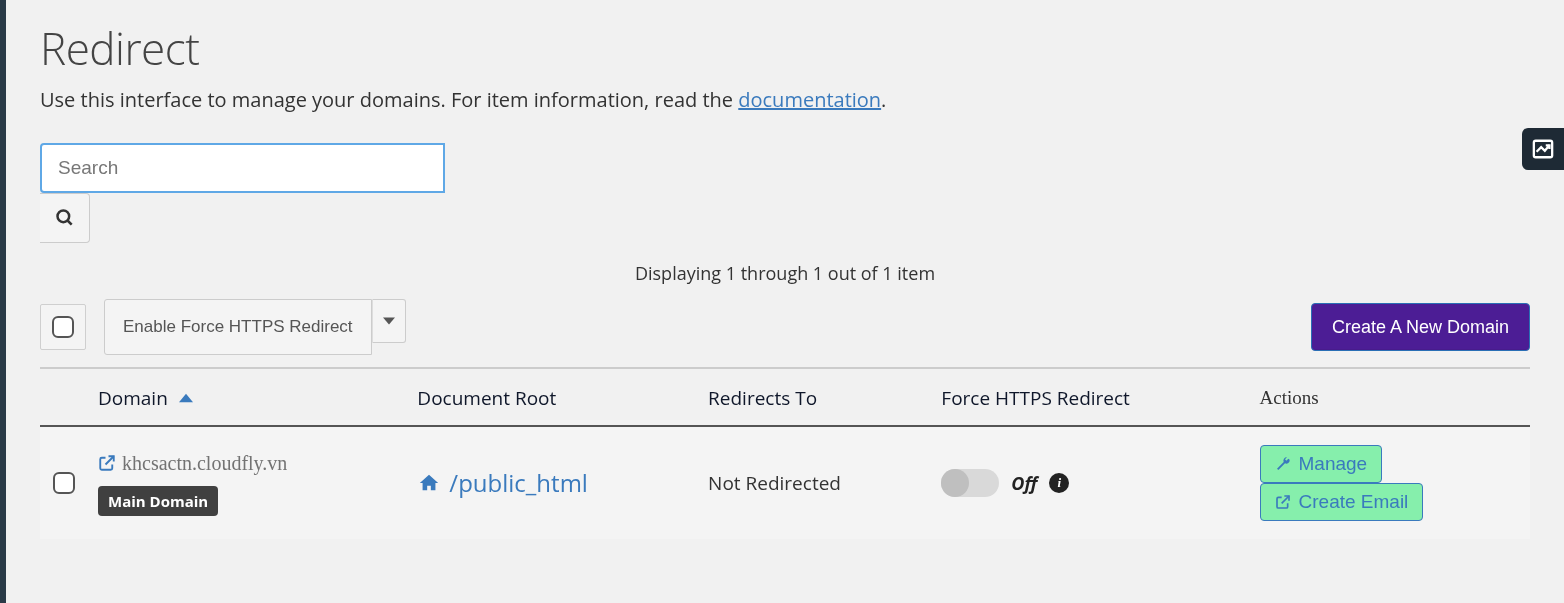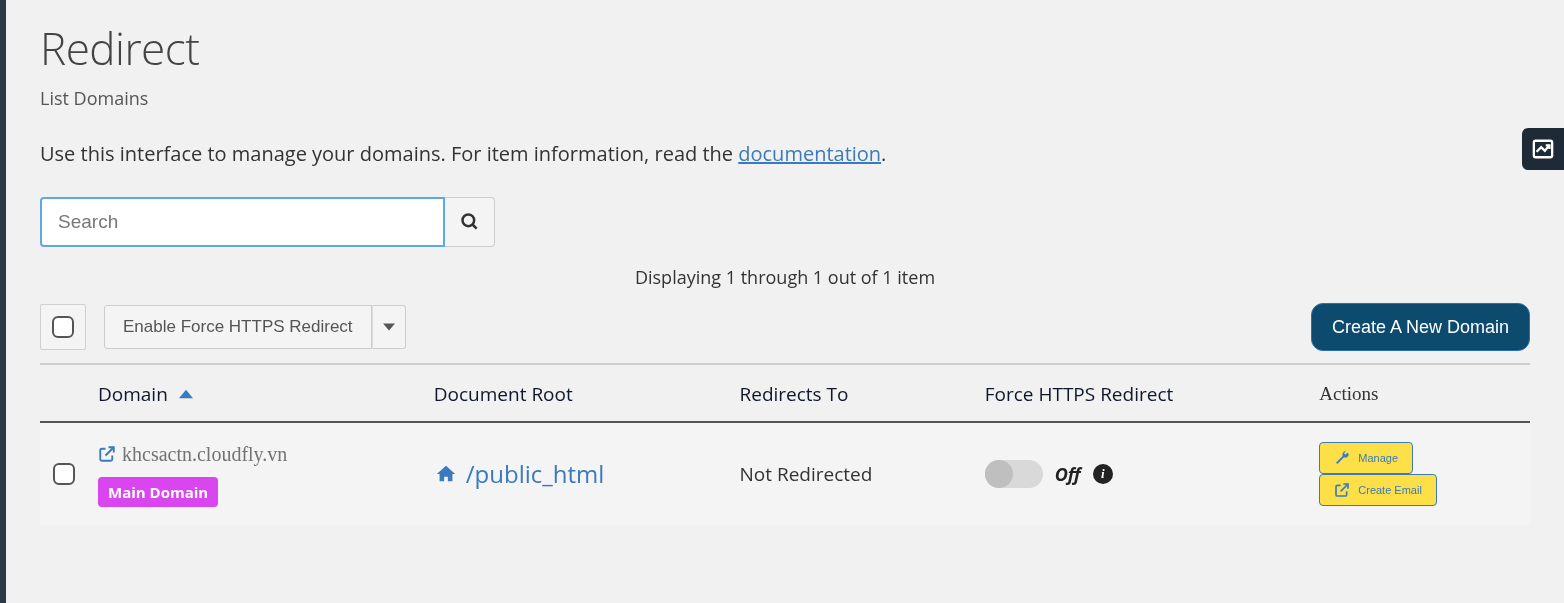--- a/index.html
+++ b/index.html
@@ -3,61 +3,60 @@
 <meta charset="utf-8">
 <style>
   * { box-sizing: border-box; }
   html, body { margin:0; padding:0; background:#f1f1f1; font-family:"Open Sans","Helvetica Neue",Arial,sans-serif; color:#333; }
   .page { border-left:6px solid #2a3a47; min-height:603px; position:relative; }
   .container { padding:18px 34px 40px 34px; }
   h1 { font-size:44px; font-weight:300; margin:0 0 8px 0; color:#444; letter-spacing:-0.5px; }
   .subhead { font-size:18px; color:#555; margin-bottom:30px; }
   .intro { font-size:20px; color:#333; margin-bottom:30px; }
   .intro a { color:#3a7abd; }
-  .search-row { display:flex; margin-bottom:18px; }
+  .search-row { display:flex; margin-bottom:18px;flex-direction:column; }
   .search-input { width:405px; height:50px; border:2px solid #5fa8e6; border-radius:4px 0 0 4px; padding:0 16px; font-size:19px; outline:none; }
   .search-input::placeholder { color:#777; }
   .search-btn { width:50px; height:50px; border:1px solid #ccc; border-left:none; background:#f4f4f4; border-radius:0 4px 4px 0; display:flex; align-items:center; justify-content:center; cursor:pointer; color:#444; }
   .count-row { text-align:center; font-size:18px; color:#333; margin-bottom:14px; }
   .toolbar-row { display:flex; align-items:center; justify-content:space-between; border-bottom:2px solid #ccc; padding-bottom:12px; }
   .toolbar-left { display:flex; align-items:center; gap:18px; }
   .select-all-box { width:46px; height:46px; border:1px solid #cfcfcf; background:#f4f4f4; display:flex; align-items:center; justify-content:center; border-radius:2px; }
   .chk { width:22px; height:22px; border:2px solid #555; border-radius:6px; background:#fff; }
   .enable-group { display:flex; }
-  .enable-btn { height:44px; padding:0 18px; border:1px solid #ccc; background:#f4f4f4; color:#555; font-size:17px; border-radius:3px 0 0 3px; display:flex; align-items:center; cursor:default; }
+  .enable-btn { height:56px; padding:0 18px; border:1px solid #ccc; background:#f4f4f4; color:#555; font-size:17px; border-radius:3px 0 0 3px; display:flex; align-items:center; cursor:default; }
   .enable-caret { width:34px; height:44px; border:1px solid #ccc; border-left:1px solid #ddd; background:#f4f4f4; border-radius:0 3px 3px 0; display:flex; align-items:center; justify-content:center; cursor:pointer; color:#555; }
-  .create-btn { background:#0c4a6e; color:#fff; border:1px solid #2a6fb5; border-radius:12px; height:48px; padding:2px 20px; font-size:18px; cursor:pointer; box-shadow:inset 0 -1px 0 rgba(0,0,0,0.06); }
+  .create-btn { background:#4c1d95; color:#fff; border:1px solid #2a6fb5; border-radius:4px; height:48px; padding:2px 20px; font-size:18px; cursor:pointer; box-shadow:inset 0 -1px 0 rgba(0,0,0,0.06); }
   table { width:100%; border-collapse:collapse; margin-top:0; }
   thead th { text-align:left; font-weight:400; font-size:19px; color:#0f172a; padding:16px 10px 14px 10px; border-bottom:2px solid #555; }
   thead th.actions { color:#333;font-family:Liberation Serif, serif; }
   tbody td { padding:18px 10px; background:#f4f4f4; vertical-align:middle; font-size:19px; }
   tbody tr td:first-child { width:48px; text-align:center; }
   .domlink { color:#737373; text-decoration:none; font-size:20px;font-family:Liberation Serif, serif; }
-  .badge { display:inline-block; background:#d946ef; color:#fff; font-weight:700; font-size:15px; padding:5px 10px; border-radius:4px; margin-top:10px; }
+  .badge { display:inline-block; background:#404040; color:#fff; font-weight:700; font-size:15px; padding:5px 10px; border-radius:4px; margin-top:10px; }
   .doclink { color:#3a7abd; text-decoration:none; display:inline-flex; align-items:center; gap:8px; font-size:24px; }
   .not-redir { color:#333; }
   .toggle-wrap { display:flex; align-items:center; gap:12px; }
   .toggle { width:58px; height:28px; background:#d9d9d9; border-radius:14px; position:relative; }
   .toggle .knob { position:absolute; width:28px; height:28px; background:#bfbfbf; border-radius:50%; left:0; top:0; }
   .toggle-label { font-weight:700; font-style:italic; color:#222; font-size:18px; }
   .info-ic { width:20px; height:20px; background:#222; color:#fff; border-radius:50%; display:inline-flex; align-items:center; justify-content:center; font-size:13px; font-weight:700; font-style:italic; font-family:Georgia,serif; }
   .act-col { white-space:nowrap; }
-  .act-btn { display:inline-flex; align-items:center; gap:8px; border:1px solid #3a7abd; color:#3a7abd; background:#fde047; border-radius:4px; padding:7px 14px; font-size:11px; cursor:pointer; margin-bottom:10px; }
+  .act-btn { display:inline-flex; align-items:center; gap:8px; border:1px solid #3a7abd; color:#3a7abd; background:#86efac; border-radius:4px; padding:7px 14px; font-size:19px; cursor:pointer; margin-bottom:10px; }
   .act-btn:last-child { margin-bottom:0; }
   .sort-ic { margin-left:6px; }
   .float-tab { position:absolute; right:0; top:128px; width:42px; height:42px; background:#1e2a35; border-radius:6px 0 0 6px; display:flex; align-items:center; justify-content:center; color:#fff; }
   svg { display:block; }
 </style>
 </head>
 <body>
 <div class="page">
 
 <div class="container">
   <h1>Redirect</h1>
-  <div class="subhead">List Domains</div>
 
   <div class="intro">
     <span>Use this interface to manage your domains. For item information, read the </span><a href="#">documentation</a><span>.</span>
   </div>
 
   <div class="search-row">
     <input class="search-input" type="text" placeholder="Search" style="">
     <button class="search-btn">
       <svg width="20" height="20" viewBox="0 0 24 24" fill="none" stroke="#333" stroke-width="3">
             <circle cx="10" cy="10" r="7"></circle>

